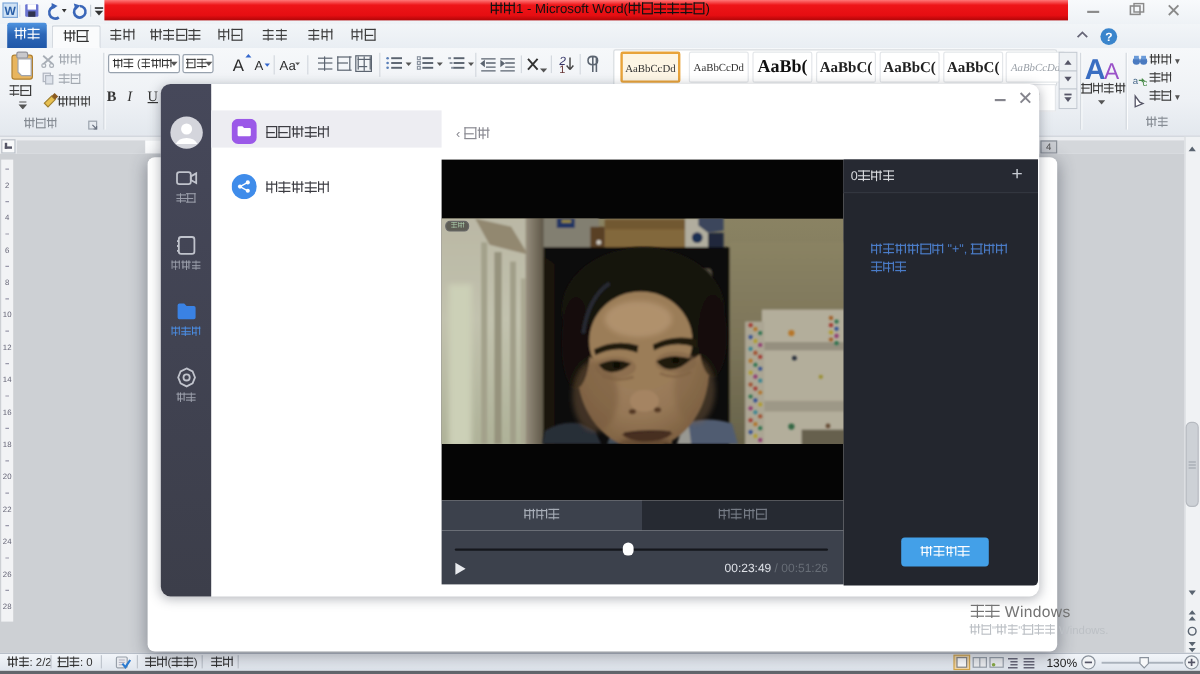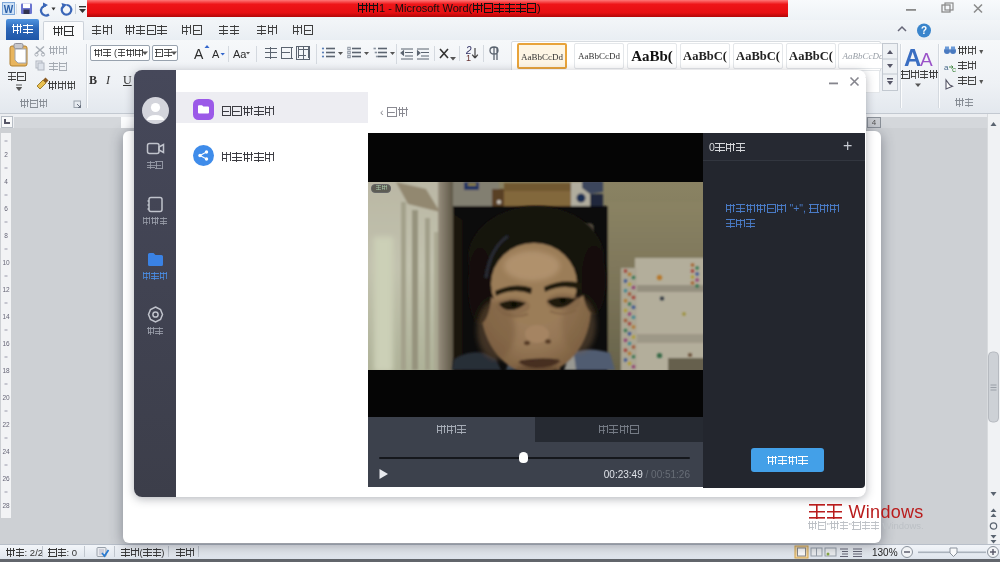--- a/index.html
+++ b/index.html
@@ -16,21 +16,21 @@
  linear-gradient(currentColor,currentColor) 98% 0/11% 96% no-repeat,
  linear-gradient(currentColor,currentColor) 0 50%/78% 10% no-repeat}
 i.z3{background:
  linear-gradient(currentColor,currentColor) 6% 0/11% 92% no-repeat,
  linear-gradient(currentColor,currentColor) 50% 0/10% 100% no-repeat,
  linear-gradient(currentColor,currentColor) 94% 0/11% 92% no-repeat,
  linear-gradient(currentColor,currentColor) 0 18%/100% 11% no-repeat,
  linear-gradient(currentColor,currentColor) 20% 70%/60% 10% no-repeat}
 </style></head><body>
 <div class="ab" style="left:0;top:0;width:1000px;height:20px;background:linear-gradient(#f8fafc,#eef2f6)"></div>
-<div class="ab" style="left:87px;top:0;width:701px;height:17px;background:linear-gradient(#f77,#ee1518 25%,#e60e12 75%,#b00608);color:#111;font-size:11px;text-align:center;line-height:16px;text-indent:23px"><i class="z3"></i><i class="z3"></i>1 - Microsoft Word(<i class="z3"></i><i class="z2"></i><i class="z1"></i><i class="z1"></i><i class="z1"></i><i class="z2"></i>)</div>
+<div class="ab" style="left:87px;top:0;width:803px;height:17px;background:linear-gradient(#f77,#ee1518 25%,#e60e12 75%,#b00608);color:#111;font-size:11px;text-align:center;line-height:16px;text-indent:23px"><i class="z3"></i><i class="z3"></i>1 - Microsoft Word(<i class="z3"></i><i class="z2"></i><i class="z1"></i><i class="z1"></i><i class="z1"></i><i class="z2"></i>)</div>
 <svg class="ab" style="left:0;top:0" width="90" height="20" viewBox="0 0 90 20">
 <rect x="2.5" y="2.5" width="12" height="12" fill="#cfe2f5" stroke="#7da7d9"></rect>
 <text x="8.5" y="12.5" font-size="10" font-weight="bold" fill="#2a5fa8" text-anchor="middle">W</text>
 <line x1="16.5" y1="4" x2="16.5" y2="14" stroke="#d5dde5"></line>
 <rect x="21" y="3.5" width="11" height="10.5" rx="1" fill="#6a74d0"></rect>
 <rect x="23" y="3.5" width="7" height="4.5" fill="#fff"></rect>
 <rect x="23.5" y="9.5" width="6" height="4.5" fill="#30334f"></rect>
 <path d="M46 5.5 a5 5 0 1 0 3 9" fill="none" stroke="#3a66b8" stroke-width="2.2"></path>
 <path d="M43 2.5 l5 2.5 -5 3 z" fill="#3a66b8"></path>
 <path d="M51.5 7.5 l4 0 -2 3 z" fill="#333"></path>
@@ -489,13 +489,13 @@
 <svg class="ab" style="left:378px;top:468px" width="11" height="12">
     <path d="M1.5 1 L10 6 L1.5 11 Z" fill="#e8eaee"></path>
   </svg>
 <div class="ab" style="left:540px;top:469px;width:150px;font-size:10px;text-align:right;color:#676d76"><span style="color:#dfe2e8">00:23:49</span> / 00:51:26</div>
 <div class="ab" style="left:703px;top:133px;width:162px;height:355px;background:#23262e;border-radius:0 0 4px 0"></div>
 <div class="ab" style="left:703px;top:133px;width:162px;height:28px;background:#262932;border-bottom:1px solid #32363f"></div>
 <div class="ab" style="left:709px;top:141px;font-size:10.5px;color:#d8dade">0<i class="z1"></i><i class="z3"></i><i class="z1"></i></div>
 <div class="ab" style="left:843px;top:137px;font-size:16px;font-weight:300;color:#c8ccd4">+</div>
 <div class="ab" style="left:725px;top:201px;width:124px;font-size:10.5px;line-height:15px;color:#4a7cc8"><i class="z3"></i><i class="z1"></i><i class="z3"></i><i class="z3"></i><i class="z2"></i><i class="z3"></i> "+", <i class="z2"></i><i class="z3"></i><i class="z3"></i><i class="z1"></i><i class="z3"></i><i class="z1"></i></div>
 <div class="ab" style="left:751px;top:448px;width:73px;height:24px;background:#43a0e8;border-radius:3px;color:#fff;font-size:10.5px;text-align:center;line-height:24px"><i class="z3"></i><i class="z1"></i><i class="z3"></i><i class="z1"></i></div>
-<div class="ab" style="left:808px;top:502px;font-size:18px;color:#b91c1c;letter-spacing:.3px"><i class="z1"></i><i class="z1"></i> Windows</div>
+<div class="ab" style="left:808px;top:502px;font-size:13px;color:#737373;letter-spacing:.3px"><i class="z1"></i><i class="z1"></i> Windows</div>
 <div class="ab" style="left:808px;top:520px;font-size:9.5px;color:#bcc0c5"><i class="z3"></i><i class="z2"></i>"<i class="z3"></i><i class="z1"></i>"<i class="z2"></i><i class="z1"></i><i class="z1"></i> Windows. </div>
 </body></html>

